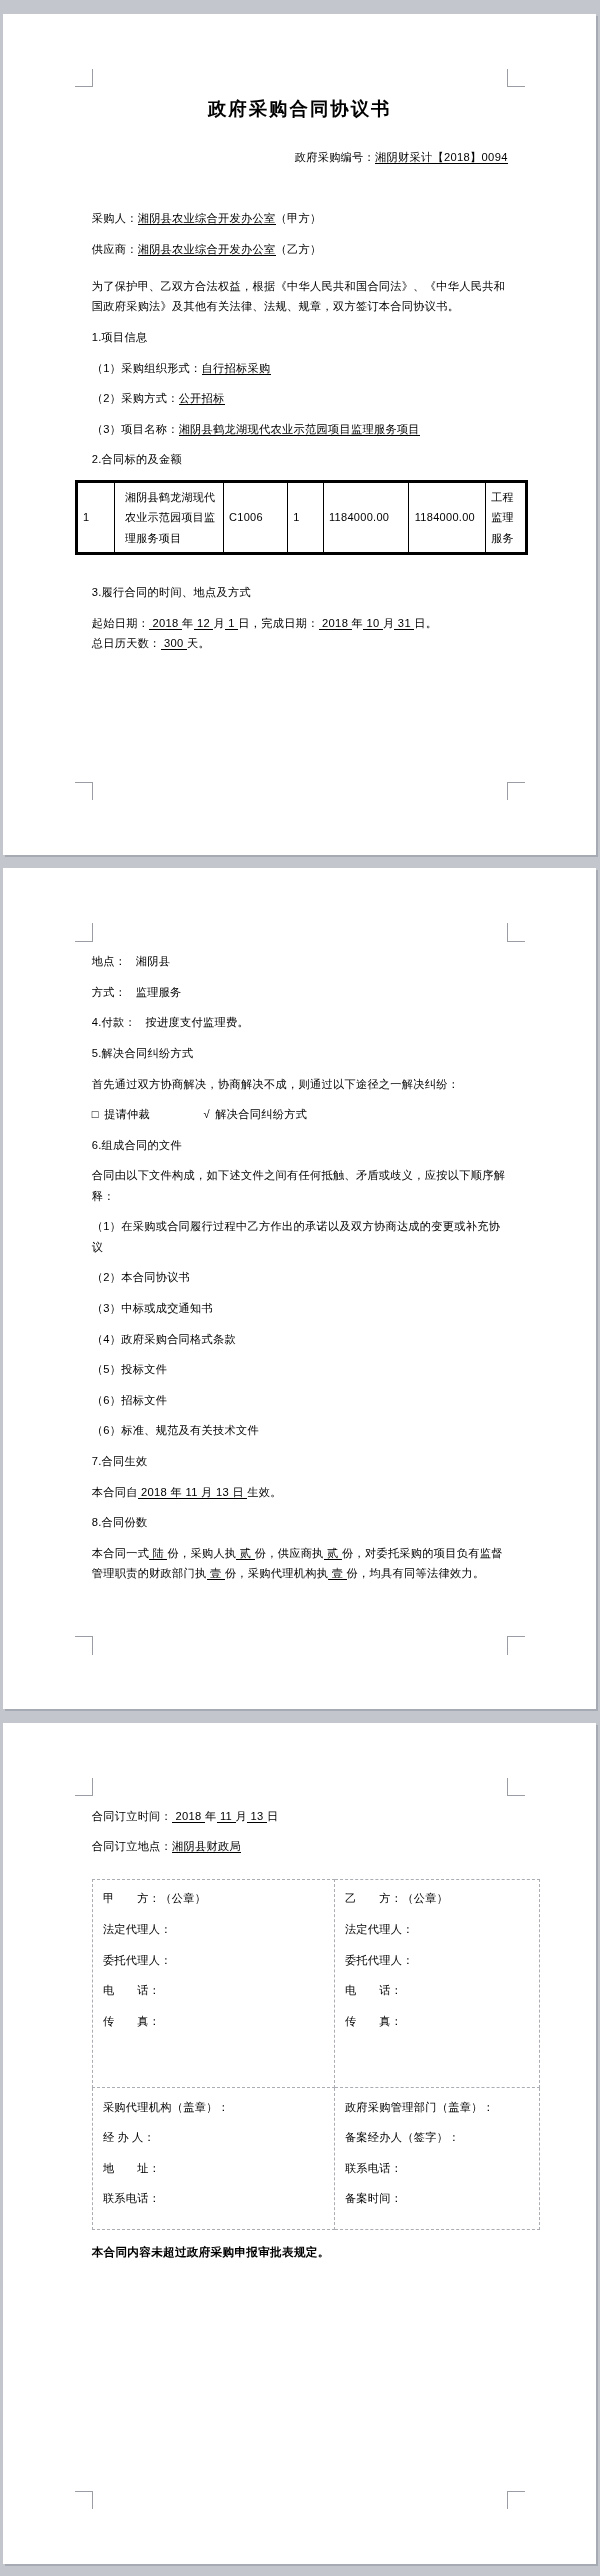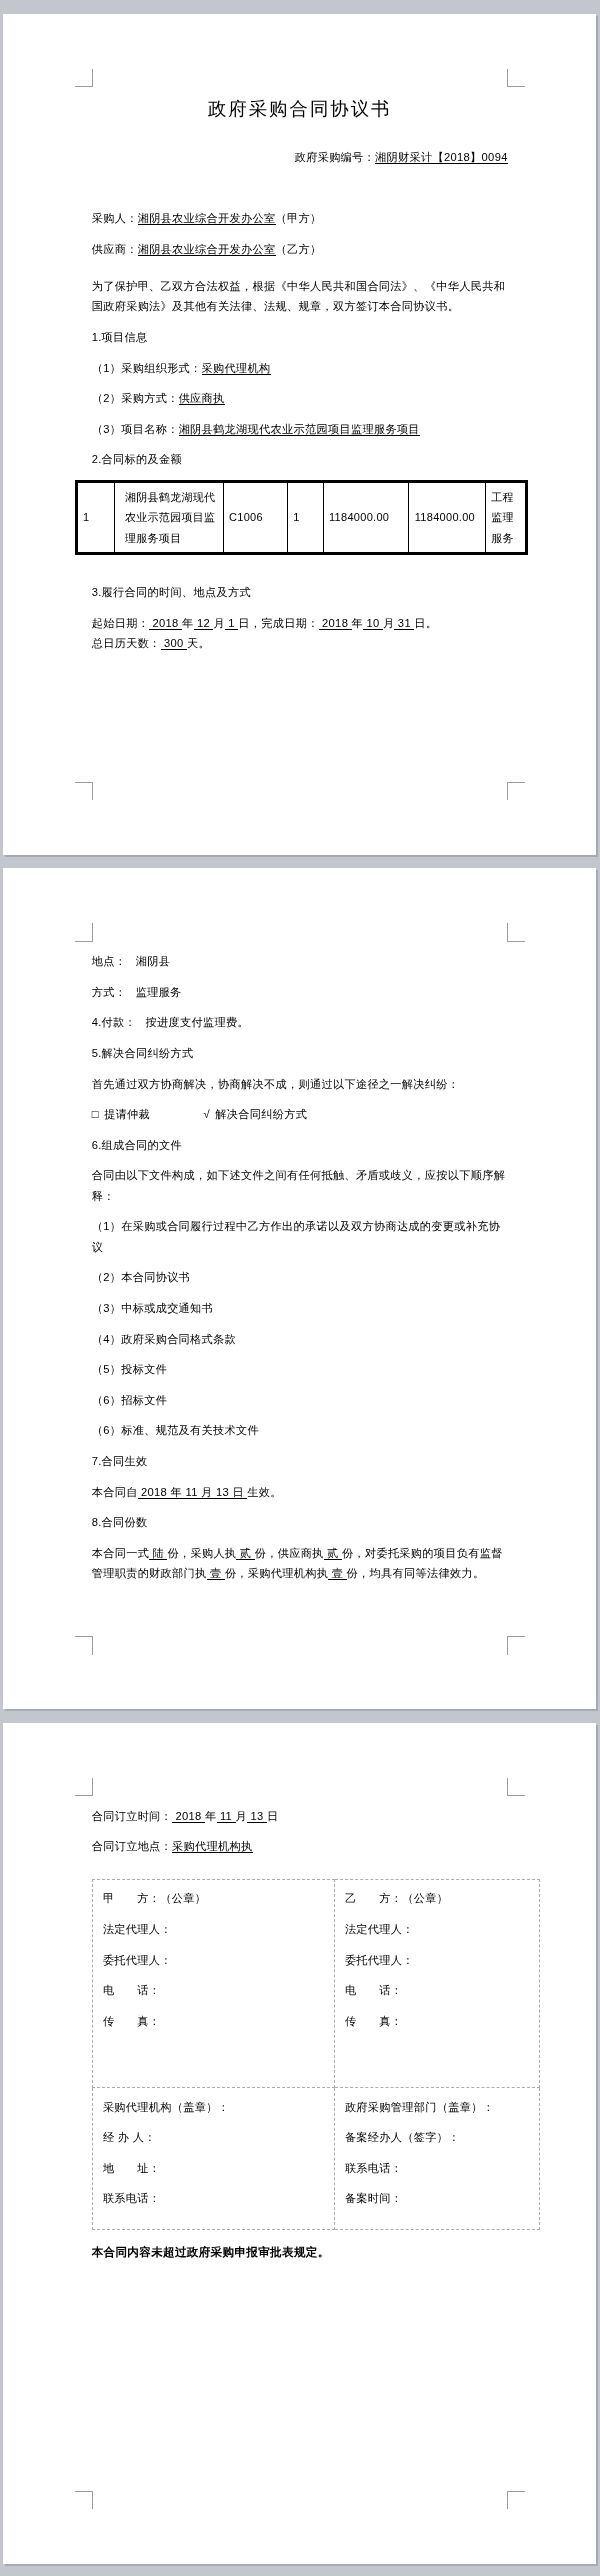--- a/index.html
+++ b/index.html
@@ -5,21 +5,21 @@
   html,body{margin:0;padding:0;background:#c3c6cd;}
   body{width:600px;font-family:"Liberation Sans",sans-serif;color:#000;
        font-size:11.2px;letter-spacing:0.3px;}
   .doc-area{padding:13.6px 0 0 2.7px;}
   .page{position:relative;width:593px;height:841px;background:#fff;
         margin:0 0 13.6px 0;box-shadow:2px 2px 0 #a6aab3;overflow:hidden;}
   .content{padding:0 88px 0 89px;}
   p{margin:0 0 10.2px 0;line-height:20.4px;}
   .u{border-bottom:0.7px solid #000;}
   .title{margin:83px 0 0 0;text-align:center;font-size:18.4px;line-height:23px;
-         font-weight:normal;letter-spacing:2px;}
+         font-weight:bold;letter-spacing:2px;}
   .ref-line{margin-top:27px;text-align:right;}
   .buyer-line{margin-top:41px;}
   .preamble{margin-top:17px;}
   .tbl-wrap{margin:9.5px 0 0 -17px;width:449px;border:2px double #000;}
   table.items{width:100%;border-collapse:collapse;table-layout:fixed;}
   table.items th,table.items td{border:0.7px solid #000;font-weight:normal;
       text-align:left;vertical-align:middle;padding:4.1px 4.1px 4.1px 5.4px;
       line-height:20.4px;font-size:11px;overflow:hidden;}
   table.items tr.hdr th{height:26px;}
   table.items td.name{padding-left:9.5px;}
@@ -28,21 +28,21 @@
   .s3-block{margin-top:27px;}
   .marks i{position:absolute;width:17.7px;height:17.7px;}
   .marks i.tl{left:72px;top:55px;border-right:0.7px solid #9a9da3;border-bottom:0.7px solid #9a9da3;}
   .marks i.tr{left:504px;top:55px;border-left:0.7px solid #9a9da3;border-bottom:0.7px solid #9a9da3;}
   .marks i.bl{left:72px;top:768px;border-right:0.7px solid #9a9da3;border-top:0.7px solid #9a9da3;}
   .marks i.br{left:504px;top:768px;border-left:0.7px solid #9a9da3;border-top:0.7px solid #9a9da3;}
   .first-line{margin-top:83px;}
   .label-gap{margin-right:9.5px;}
   .opt1{margin-right:50px;}
   .opt-mark{margin-right:5.4px;}
-  table.sign{margin:22.5px 0 0 0.7px;width:446px;border-collapse:collapse;table-layout:fixed;}
+  table.sign{margin:22.5px 0 0 0.7px;width:446px;border-collapse:collapse;table-layout:fixed;font-family:Liberation Serif, serif;}
   table.sign td{border:0.7px dashed #aaadb3;vertical-align:top;
       padding:8.2px 4.1px 9.5px 9.5px;font-size:11.2px;}
   table.sign tr.r1 td{padding-bottom:46px;}
   table.sign td p{margin:0 0 10.2px 0;line-height:20.4px;}
   .footer-note{margin-top:12.3px;font-weight:bold;font-size:11.6px;}
 </style>
 </head>
 <body>
 
 <div class="doc-area">
@@ -60,22 +60,22 @@
       <p class="ref-line"><span>政府采购编号：</span><span class="u">湘阴财采计【2018】0094</span></p>
 
       <p class="buyer-line"><span>采购人：</span><span class="u">湘阴县农业综合开发办公室</span><span>（甲方）</span></p>
 
       <p><span>供应商：</span><span class="u">湘阴县农业综合开发办公室</span><span>（乙方）</span></p>
 
       <p class="preamble">为了保护甲、乙双方合法权益，根据《中华人民共和国合同法》、《中华人民共和国政府采购法》及其他有关法律、法规、规章，双方签订本合同协议书。</p>
 
       <p>1.项目信息</p>
 
-      <p><span>（1）采购组织形式：</span><span class="u">采购代理机构</span></p>
-      <p><span>（2）采购方式：</span><span class="u">供应商执</span></p>
+      <p><span>（1）采购组织形式：</span><span class="u">自行招标采购</span></p>
+      <p><span>（2）采购方式：</span><span class="u">公开招标</span></p>
       <p><span>（3）项目名称：</span><span class="u">湘阴县鹤龙湖现代农业示范园项目监理服务项目</span></p>
 
       <p>2.合同标的及金额</p>
 
       <div class="tbl-wrap">
         <table class="items">
           <colgroup>
             <col style="width:37px">
               <col style="width:106px">
               <col style="width:63px">
@@ -145,21 +145,21 @@
 
   <div class="page">
     <div class="marks">
       <i class="tl"></i>
       <i class="tr"></i>
       <i class="bl"></i>
       <i class="br"></i>
     </div>
     <div class="content">
       <p class="first-line"><span>合同订立时间：</span><span class="u">  2018  </span><span>年</span><span class="u"> 11 </span><span>月</span><span class="u"> 13 </span><span>日</span></p>
-      <p><span>合同订立地点：</span><span class="u">采购代理机构执</span></p>
+      <p><span>合同订立地点：</span><span class="u">湘阴县财政局</span></p>
 
       <table class="sign">
         <colgroup>
             <col style="width:242px">
             <col style="width:205px">
           </colgroup>
         <tbody>
             <tr class="r1">
           <td>
             <p>甲　　方：（公章）</p>

